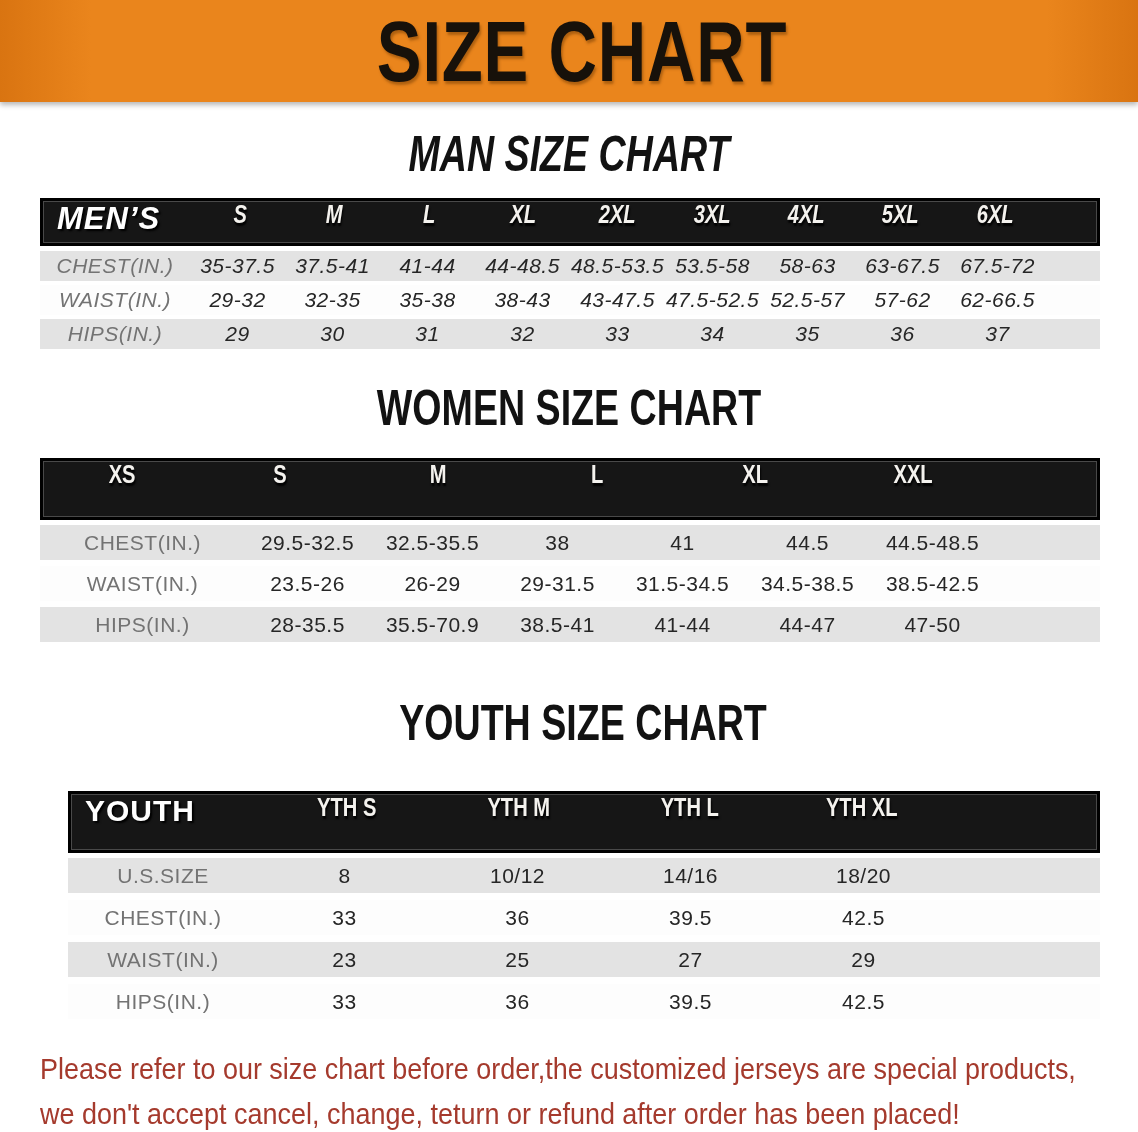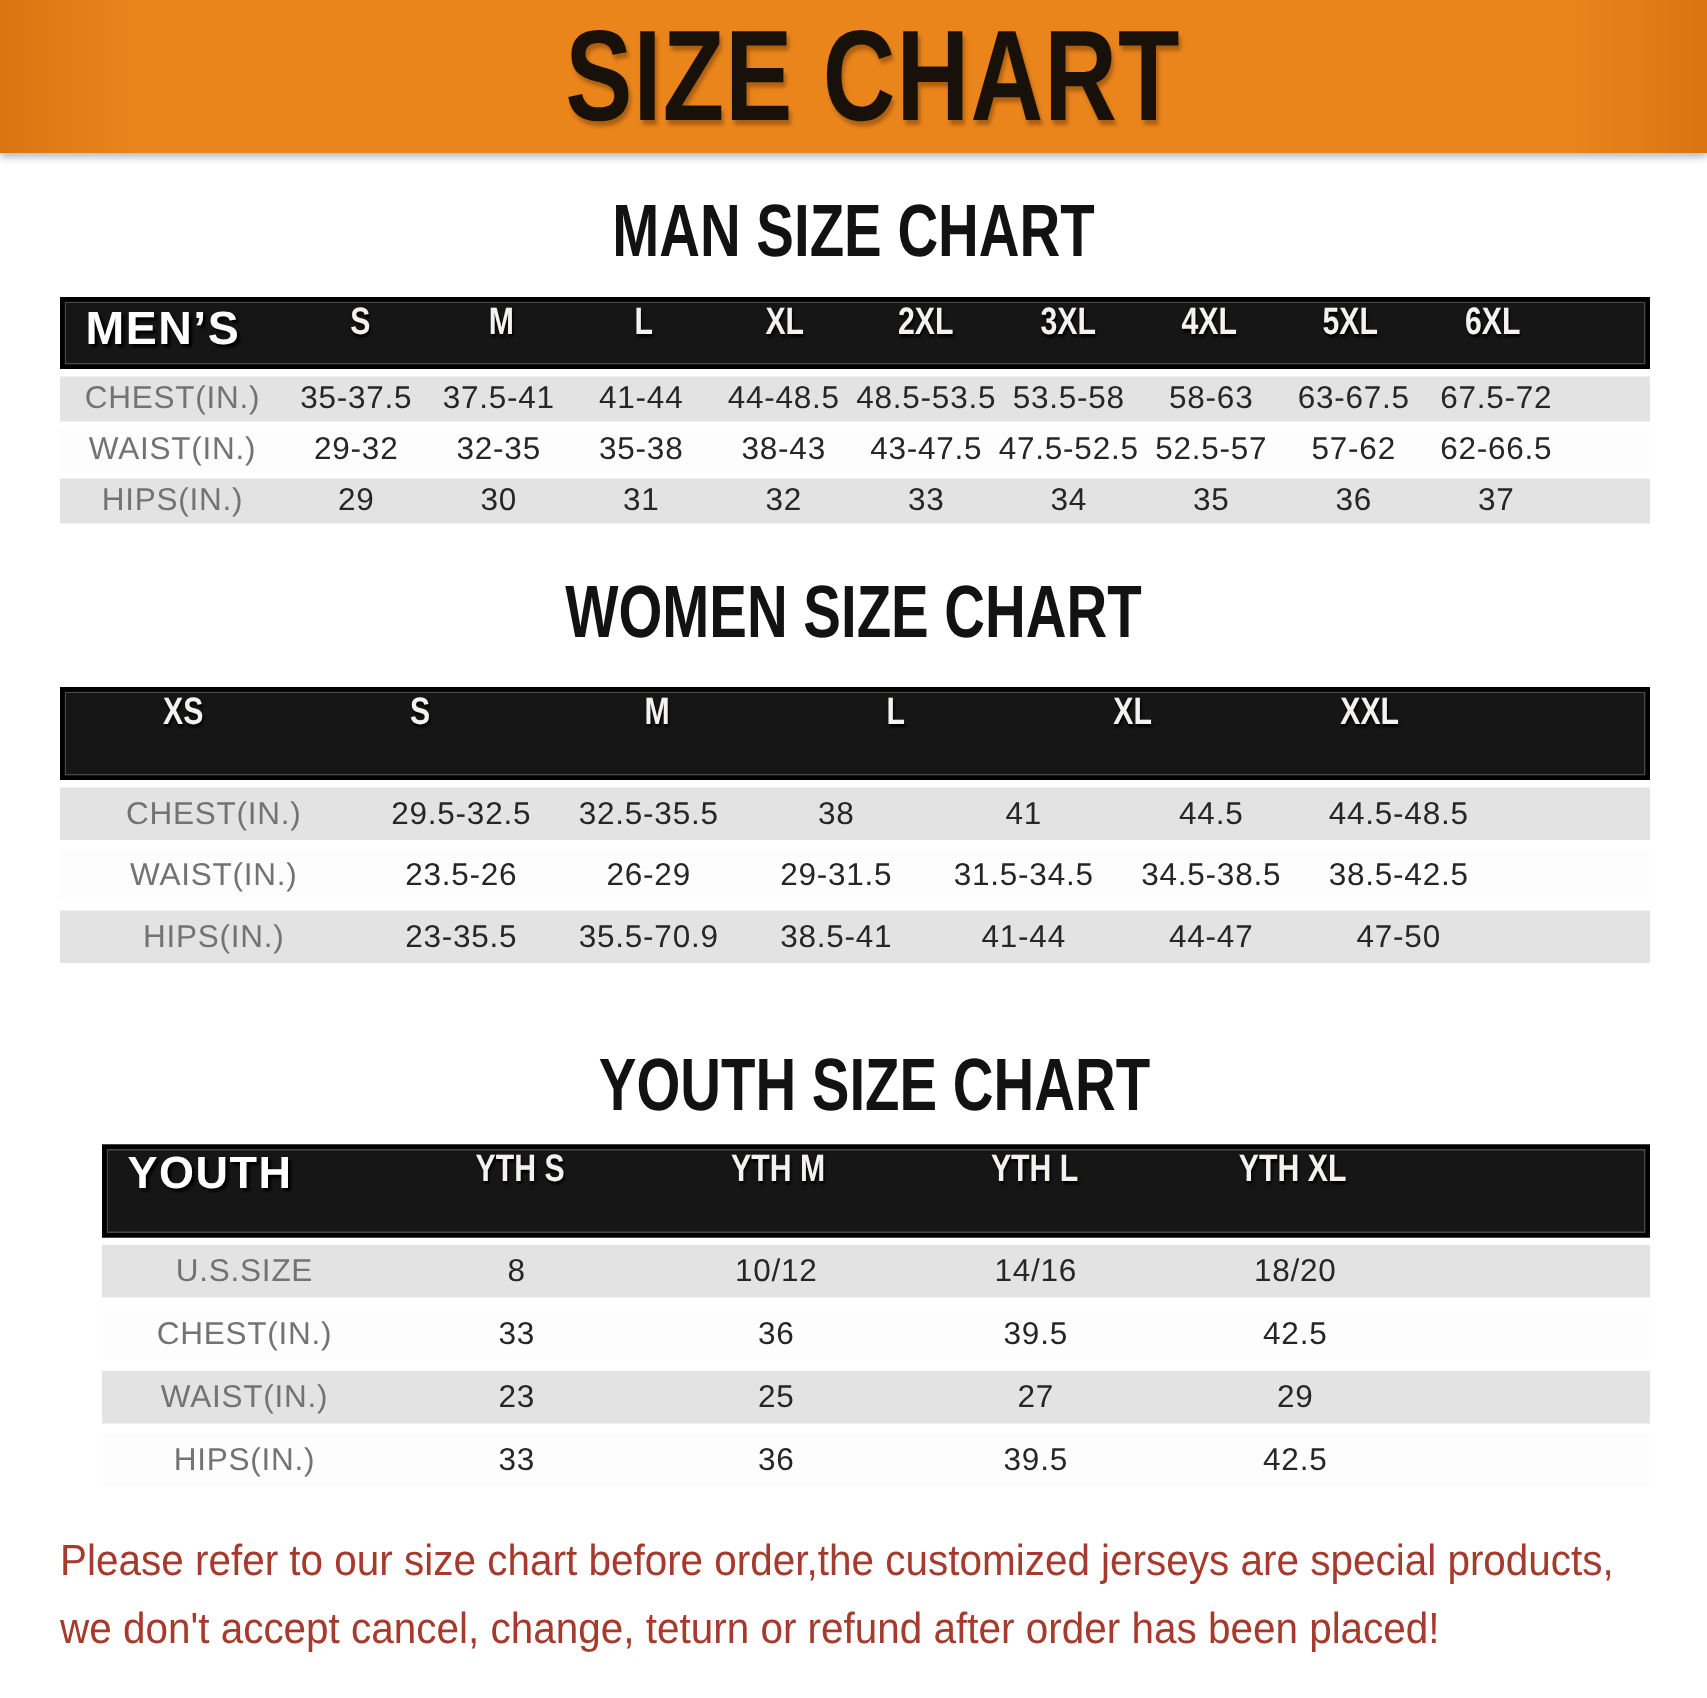--- a/index.html
+++ b/index.html
@@ -27,29 +27,29 @@
   }
 
   
   .chart-section h2 {
     margin: 0; text-align: center;
     font-size: 47px; font-weight: bold; line-height: 49px;
     color: #121212; letter-spacing: 0px;
     transform: scale(0.80, 1.05);
     white-space: nowrap;
   }
-  .sec-men   { margin-top: 27px; }
+  .sec-men   { margin-top: 27px; font-style: italic; }
   .sec-women { margin-top: 34px; }
   .sec-youth { margin-top: 56px; padding-left: 28px; }
 
   
   .size-table { margin: 0 38px 0 40px; }
   .sec-men   .size-table { margin-top: 20px; }
   .sec-women .size-table { margin-top: 26px; }
-  .sec-youth .size-table { margin-top: 16px; }
+  .sec-youth .size-table { margin-top: 44px; }
 
   .header-row {
     display: flex; align-items: flex-start;
     background: #161616;
     border: 3px solid #000;
     box-shadow: inset 0 0 0 1px rgba(255,255,255,0.22);
   }
   .sec-men   .header-row { height: 48px; }
   .sec-women .header-row, .sec-youth .header-row { height: 62px; }
 
@@ -205,21 +205,21 @@
             <div class="value-cell">23.5-26</div>
             <div class="value-cell">26-29</div>
             <div class="value-cell">29-31.5</div>
             <div class="value-cell">31.5-34.5</div>
             <div class="value-cell">34.5-38.5</div>
             <div class="value-cell">38.5-42.5</div>
             <div class="spacer"></div>
           </div>
           <div class="data-row">
             <div class="row-label">HIPS(IN.)</div>
-            <div class="value-cell">23-35.5</div>
+            <div class="value-cell">28-35.5</div>
             <div class="value-cell">35.5-70.9</div>
             <div class="value-cell">38.5-41</div>
             <div class="value-cell">41-44</div>
             <div class="value-cell">44-47</div>
             <div class="value-cell">47-50</div>
             <div class="spacer"></div>
           </div>
         </div>
       </div>
   </section>

